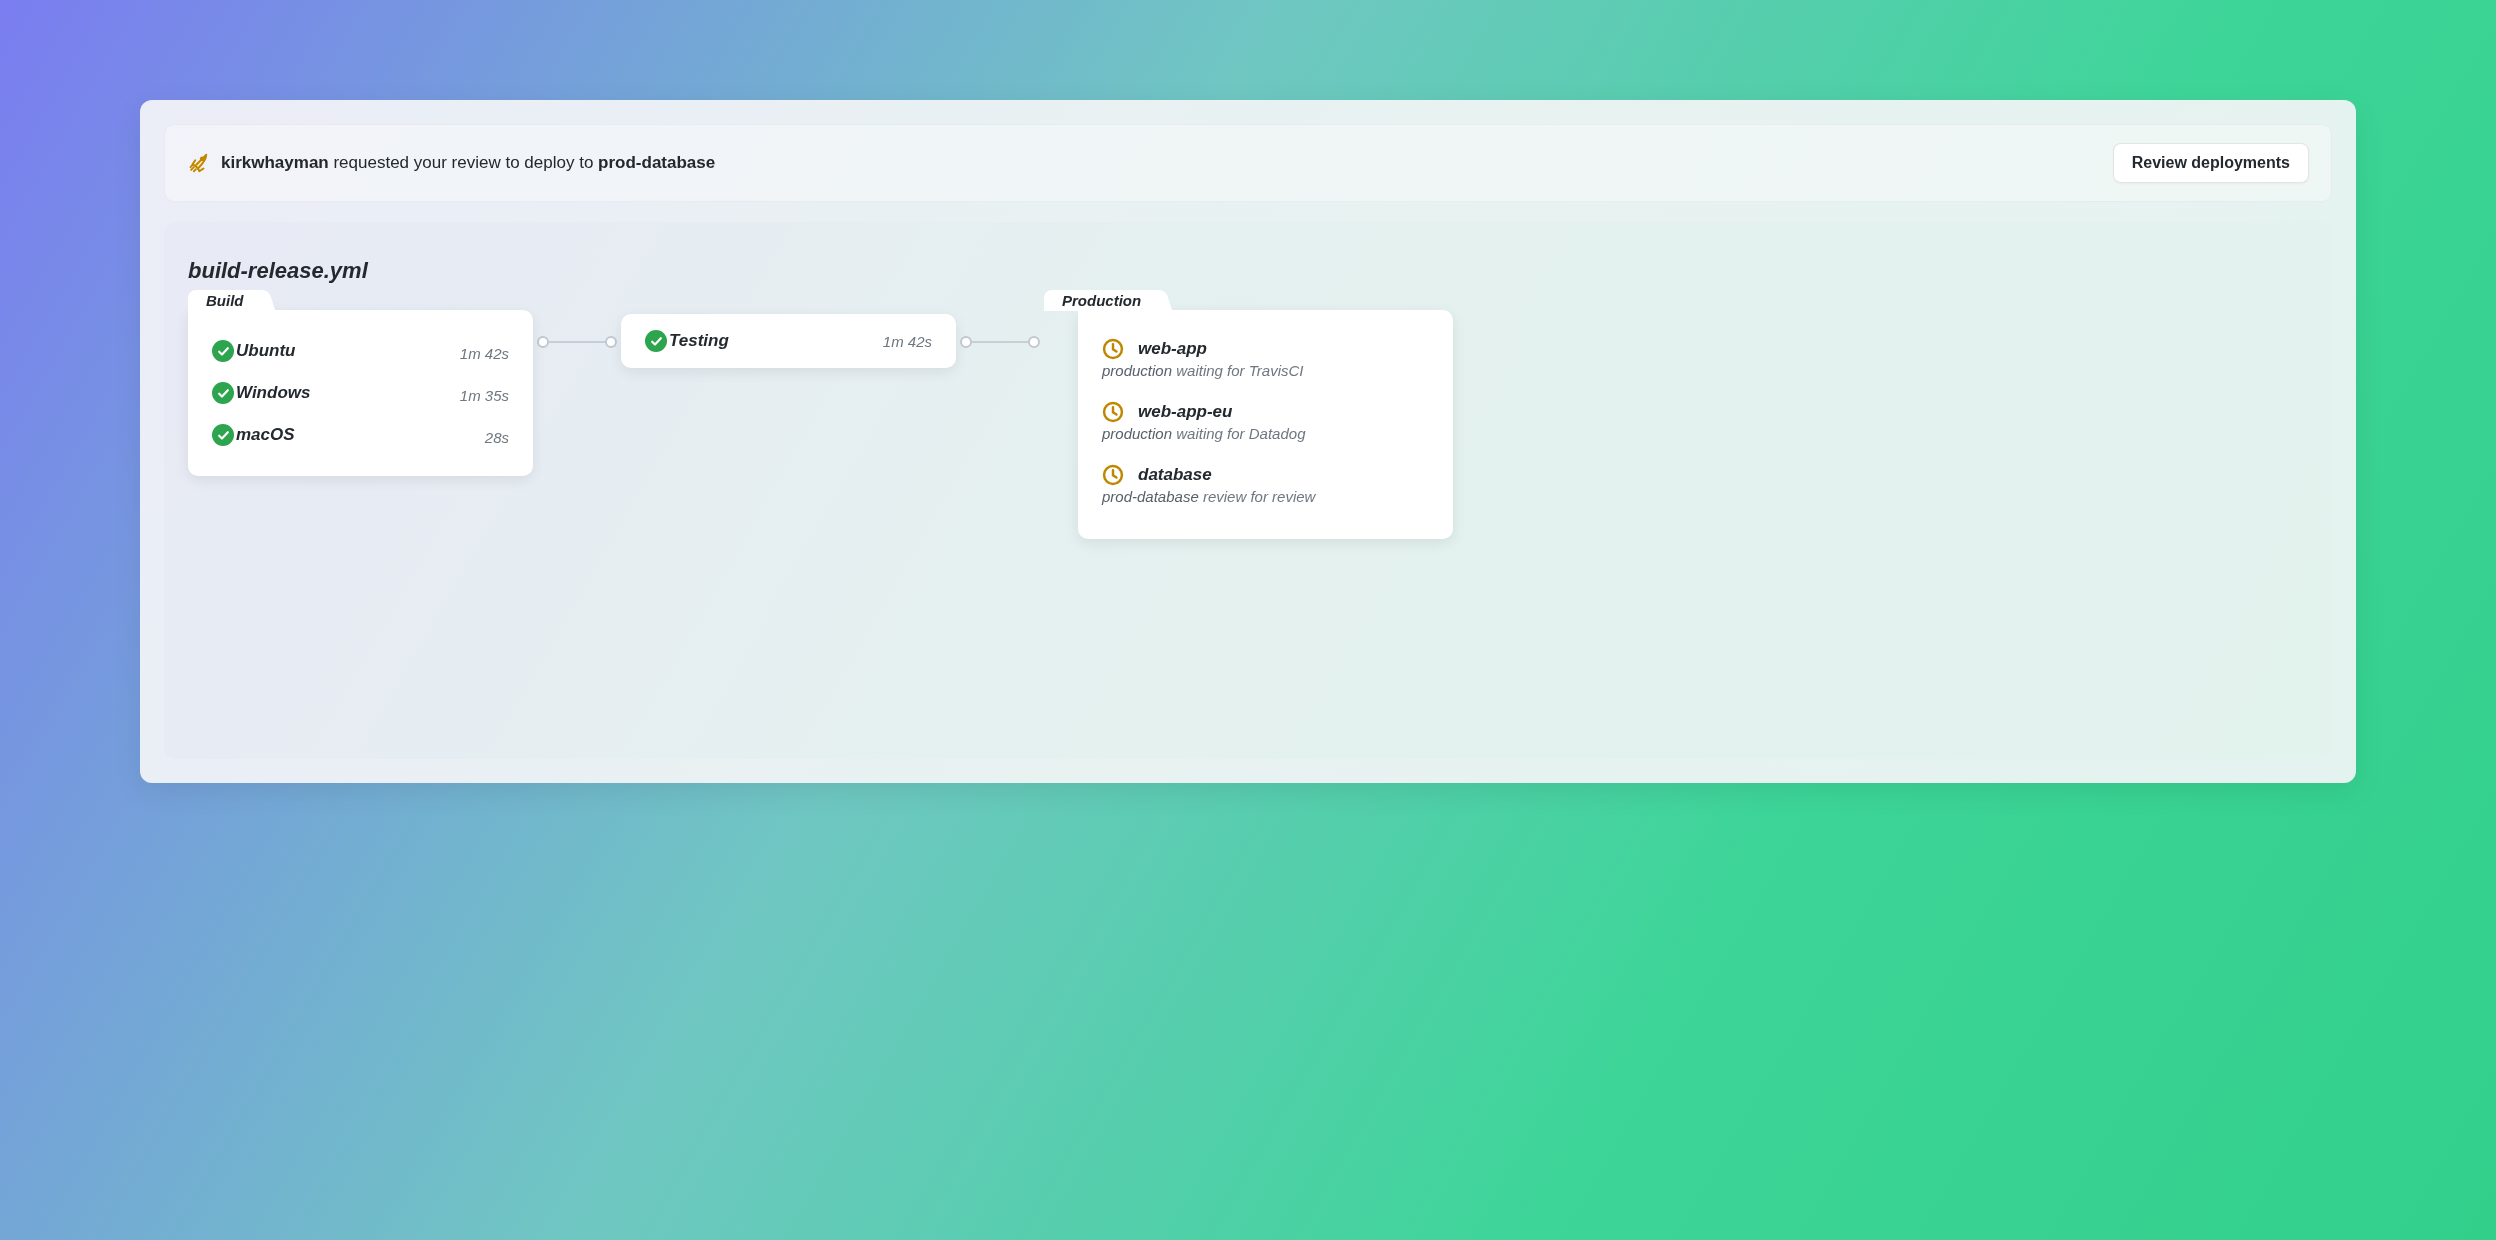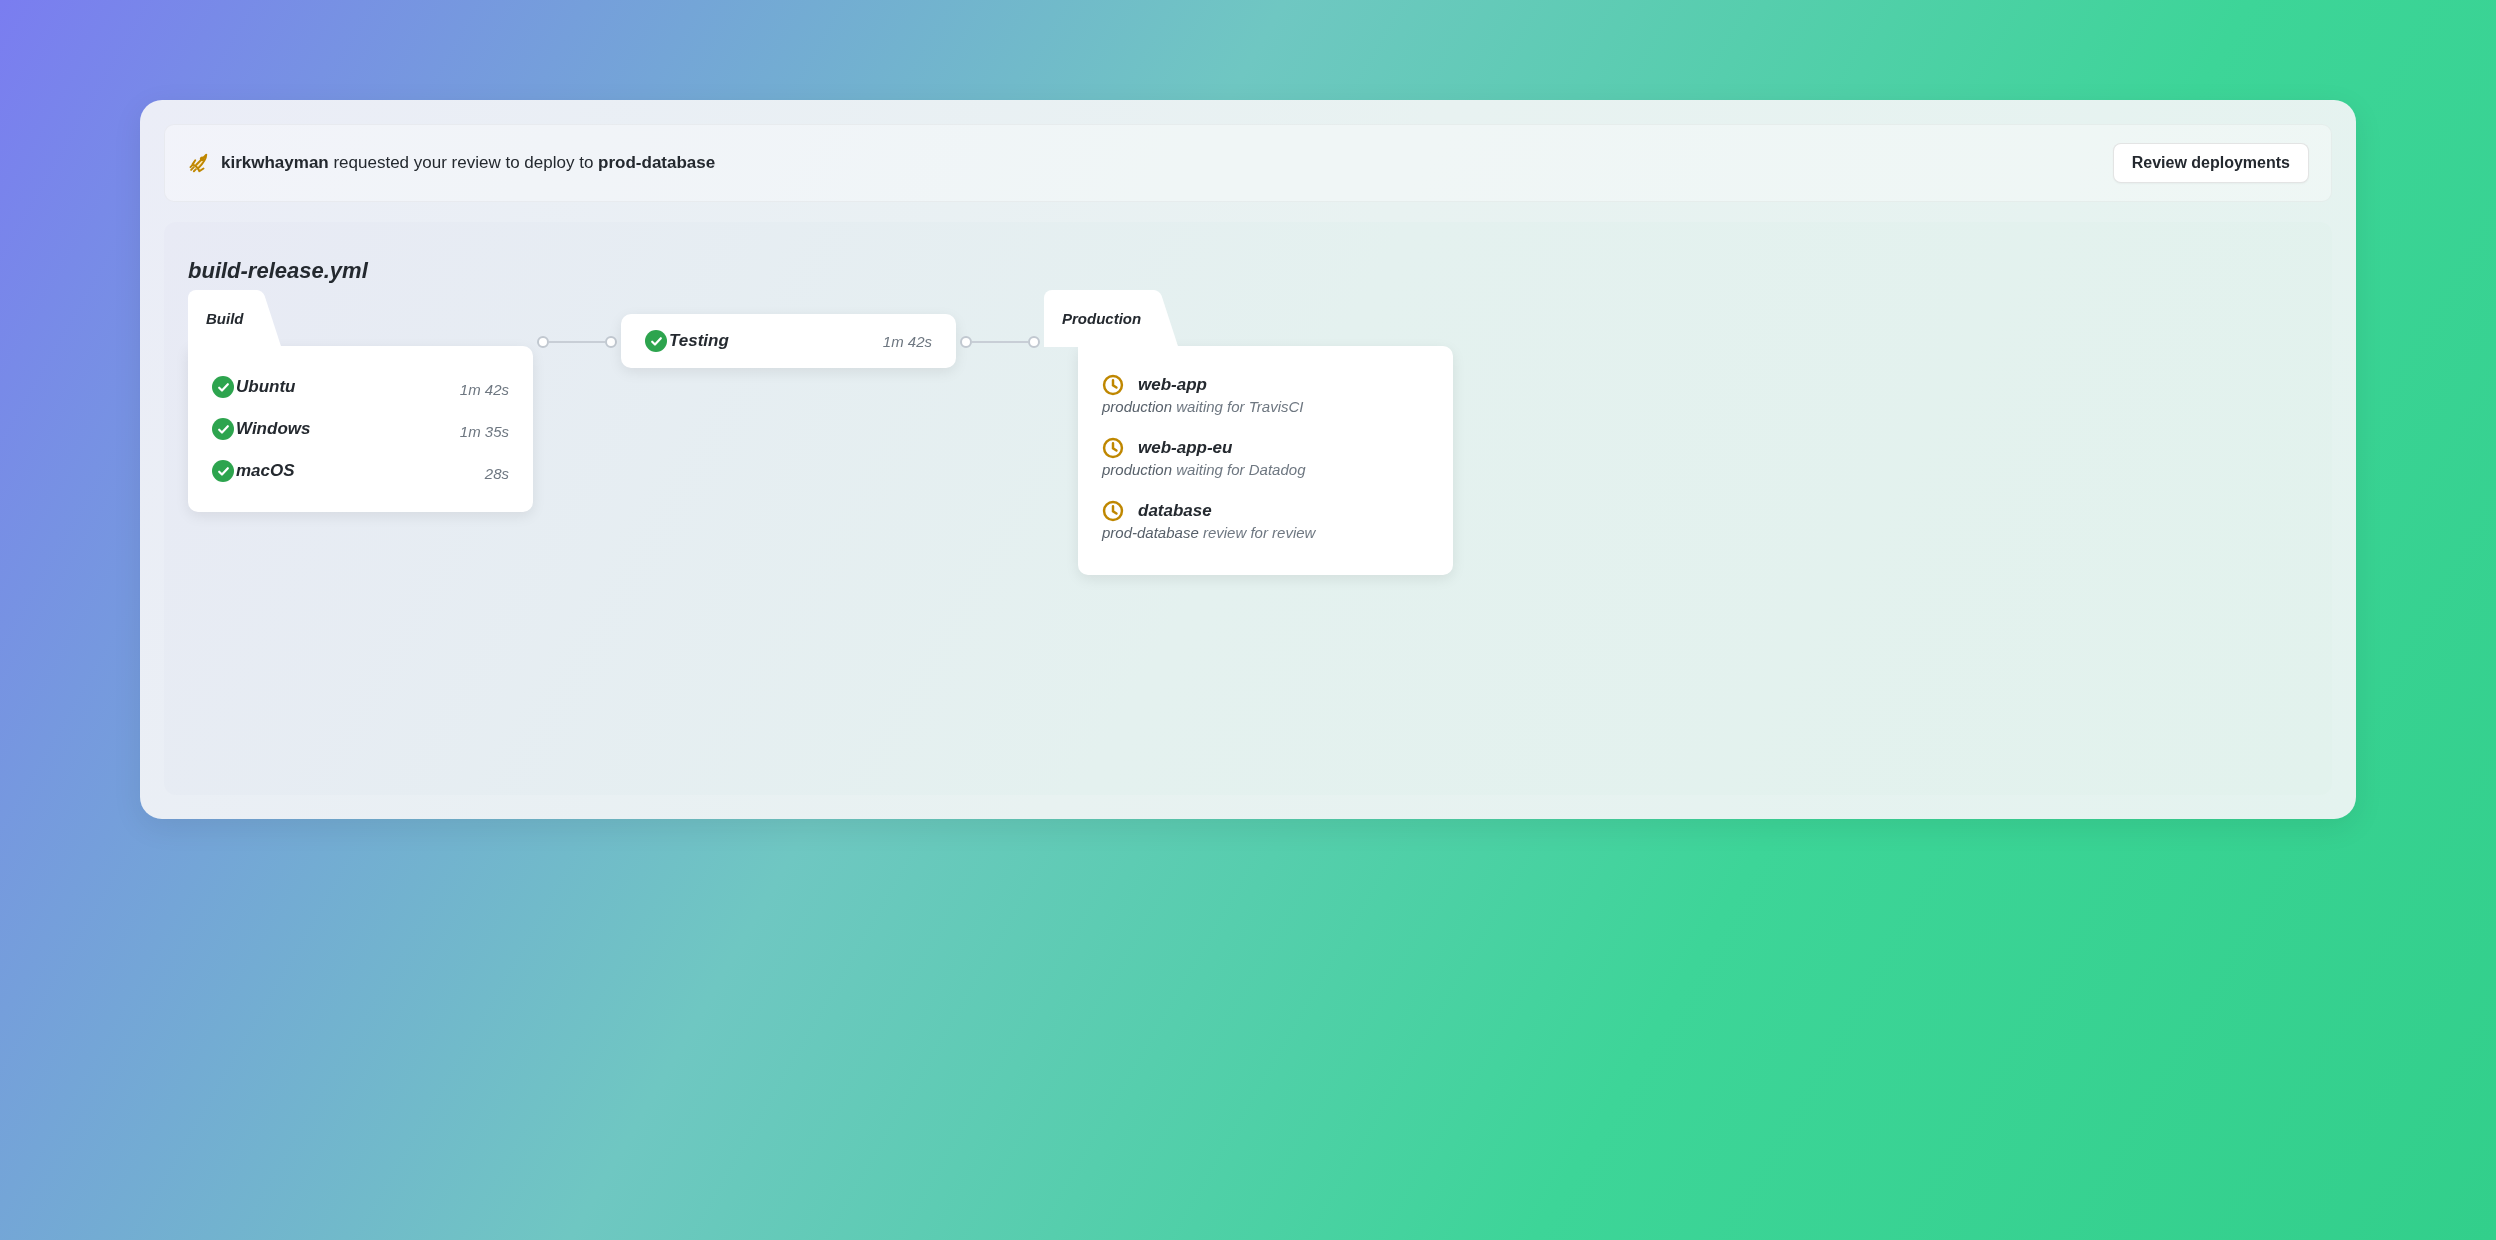--- a/index.html
+++ b/index.html
@@ -5,21 +5,21 @@
   * { box-sizing: border-box; margin: 0; padding: 0; }
   html, body { width: 100%; height: 100%; }
   body {
     font-family: -apple-system, BlinkMacSystemFont, "Segoe UI", Helvetica, Arial, sans-serif;
     background: linear-gradient(120deg, #7a7df0 0%, #6fc7c2 40%, #3dd598 70%, #32cf8b 100%);
     min-height: 100vh;
     padding: 100px 140px 0 140px;
   }
   .panel {
     background: linear-gradient(120deg, #ebedf7 0%, #e8f2f1 50%, #e4f3ef 100%);
-    border-radius: 22px;
+    border-radius: 12px;
     padding: 24px;
     box-shadow: 0 8px 30px rgba(0,0,0,0.08);
   }
   .banner {
     background: rgba(255,255,255,0.35);
     border: 1px solid rgba(0,0,0,0.04);
     border-radius: 10px;
     padding: 18px 22px;
     display: flex;
     align-items: center;
@@ -79,21 +79,21 @@
     gap: 0;
     position: relative;
   }
   .stage-wrap {
     display: flex;
     flex-direction: column;
   }
   .stage-tab {
     background: #fff;
     border-radius: 8px 8px 0 0;
-    padding: 20px 18px;
+    padding: 2px 18px;
     font-size: 15px;
     font-weight: 600;
     color: #24292f;
     align-self: flex-start;
     position: relative;
     z-index: 2;
   }
   .stage-tab::after {
     content: "";
     position: absolute;

